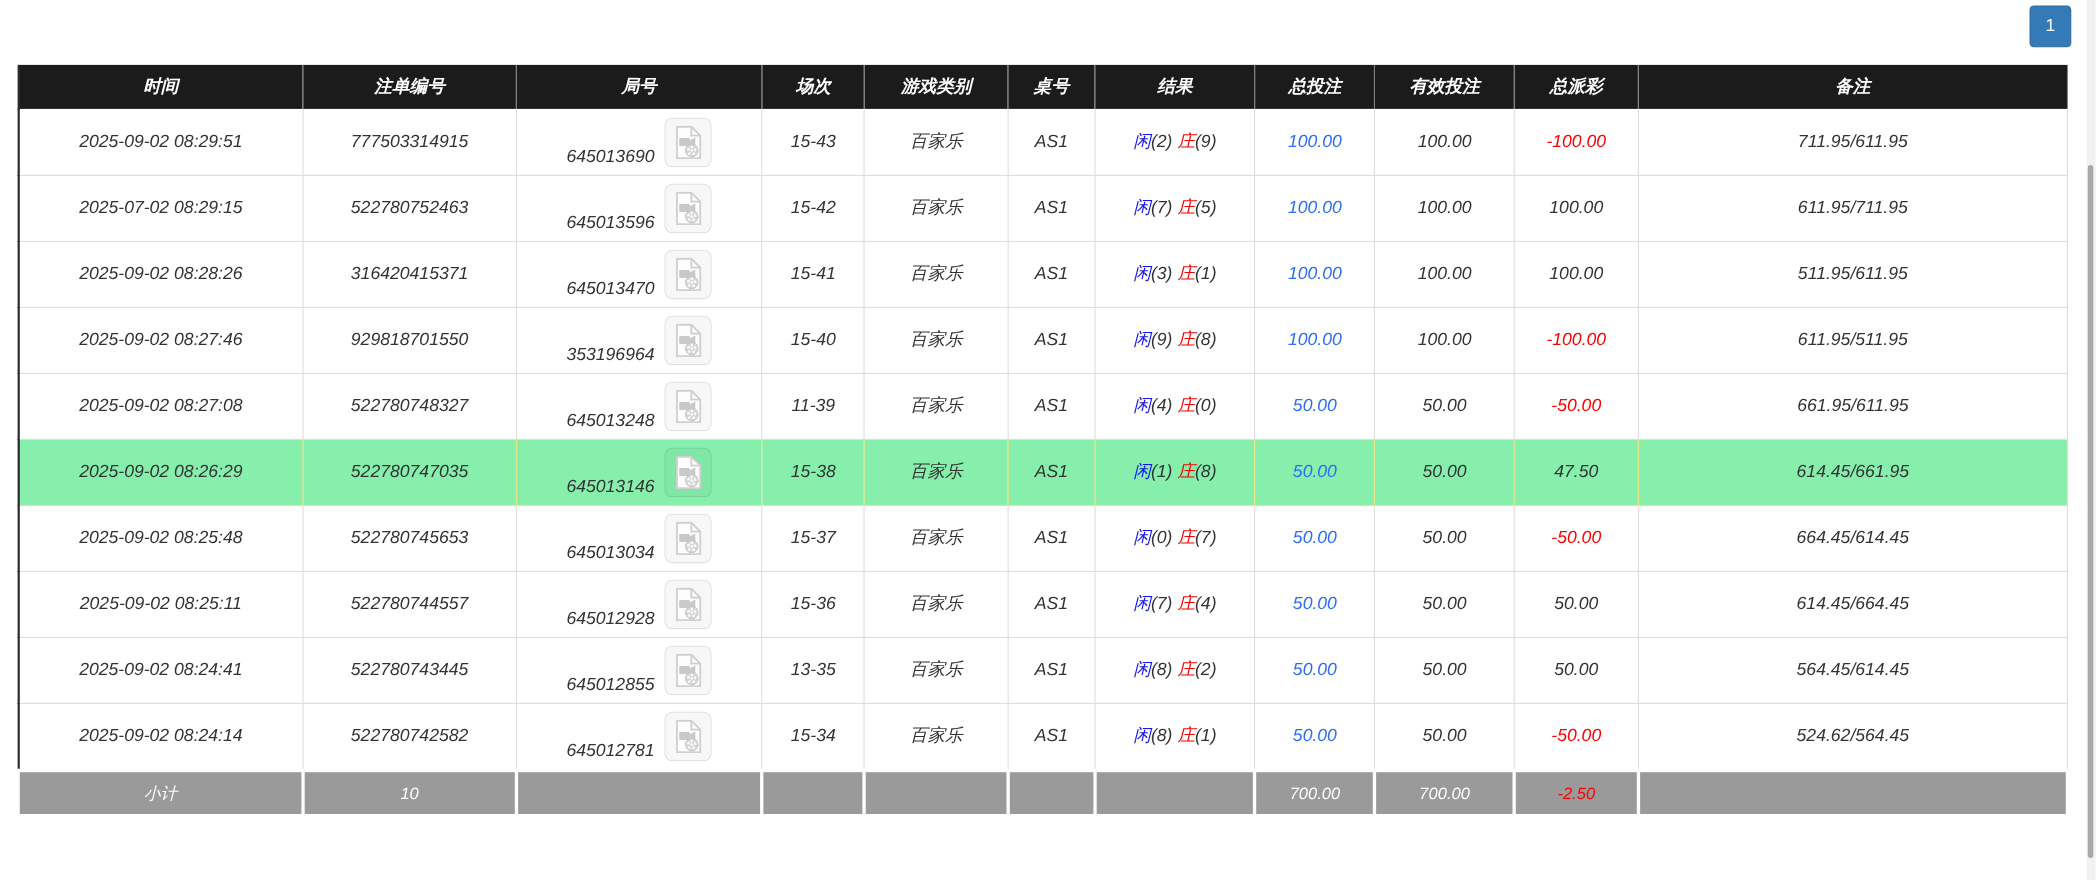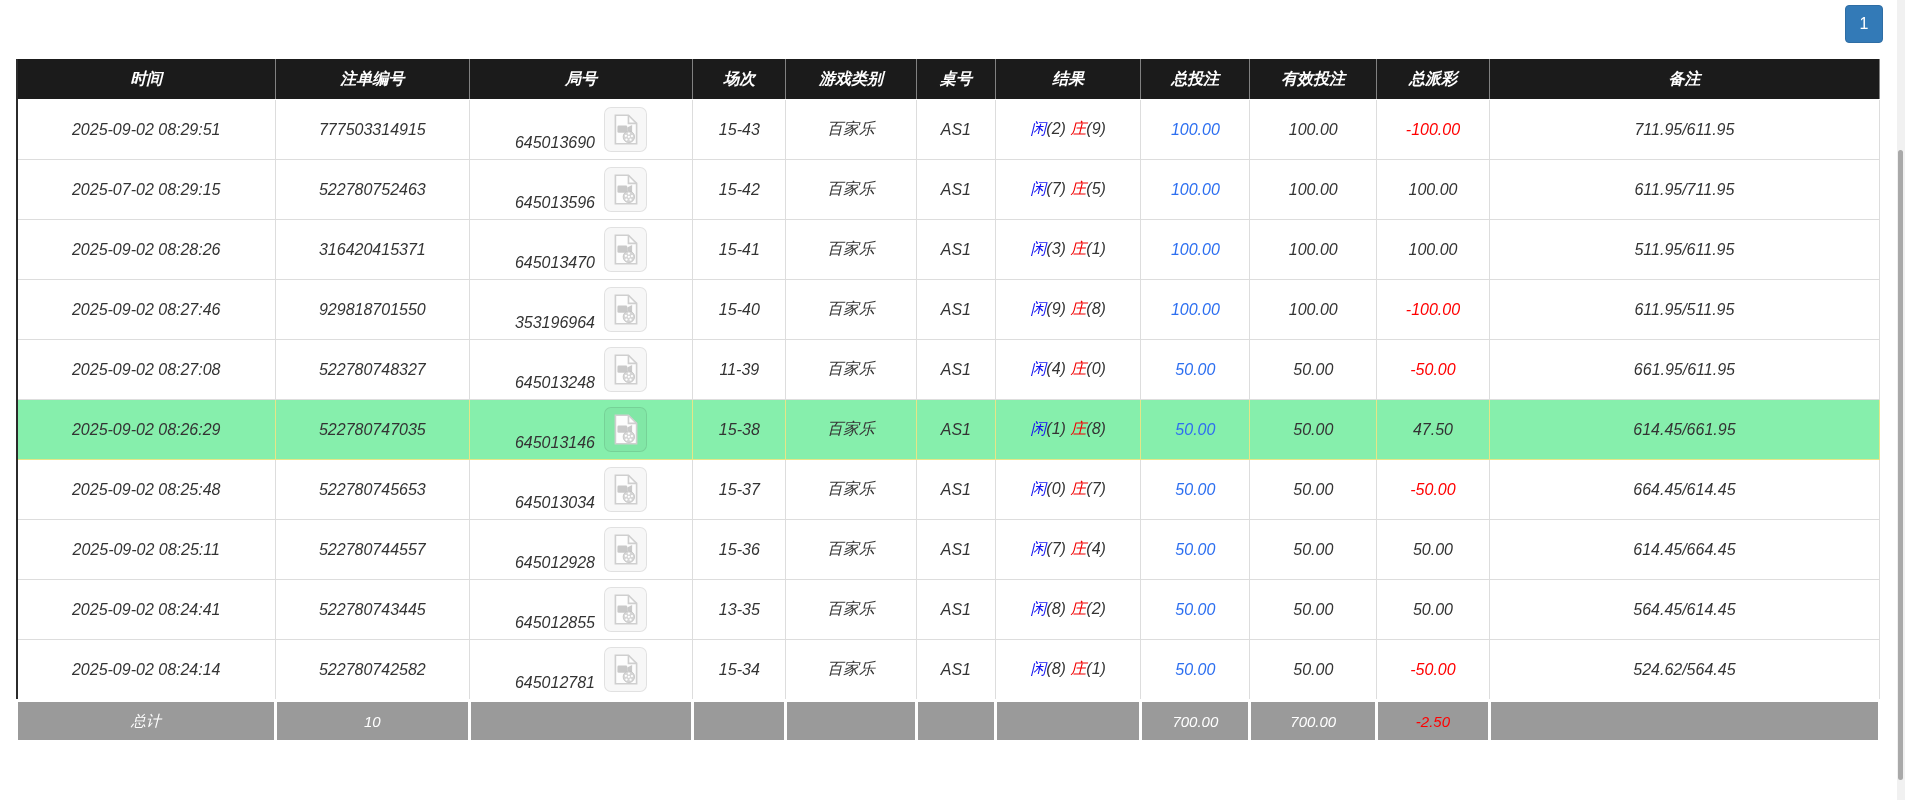--- a/index.html
+++ b/index.html
@@ -453,22 +453,22 @@
         </td>
         <td><span class="amount-link">50.00</span></td>
         <td>50.00</td>
         <td class="neg">-50.00</td>
         <td>524.62/564.45</td>
       </tr>
     </tbody>
 
   <tbody>
 
-      <tr class="summary-tr">
-        <td>总计</td>
+  <tr class="summary-tr">
+        <td>小计</td>
         <td>10</td>
         <td></td>
         <td></td>
         <td></td>
         <td></td>
         <td></td>
         <td>700.00</td>
         <td>700.00</td>
         <td class="neg">-2.50</td>
         <td></td>

